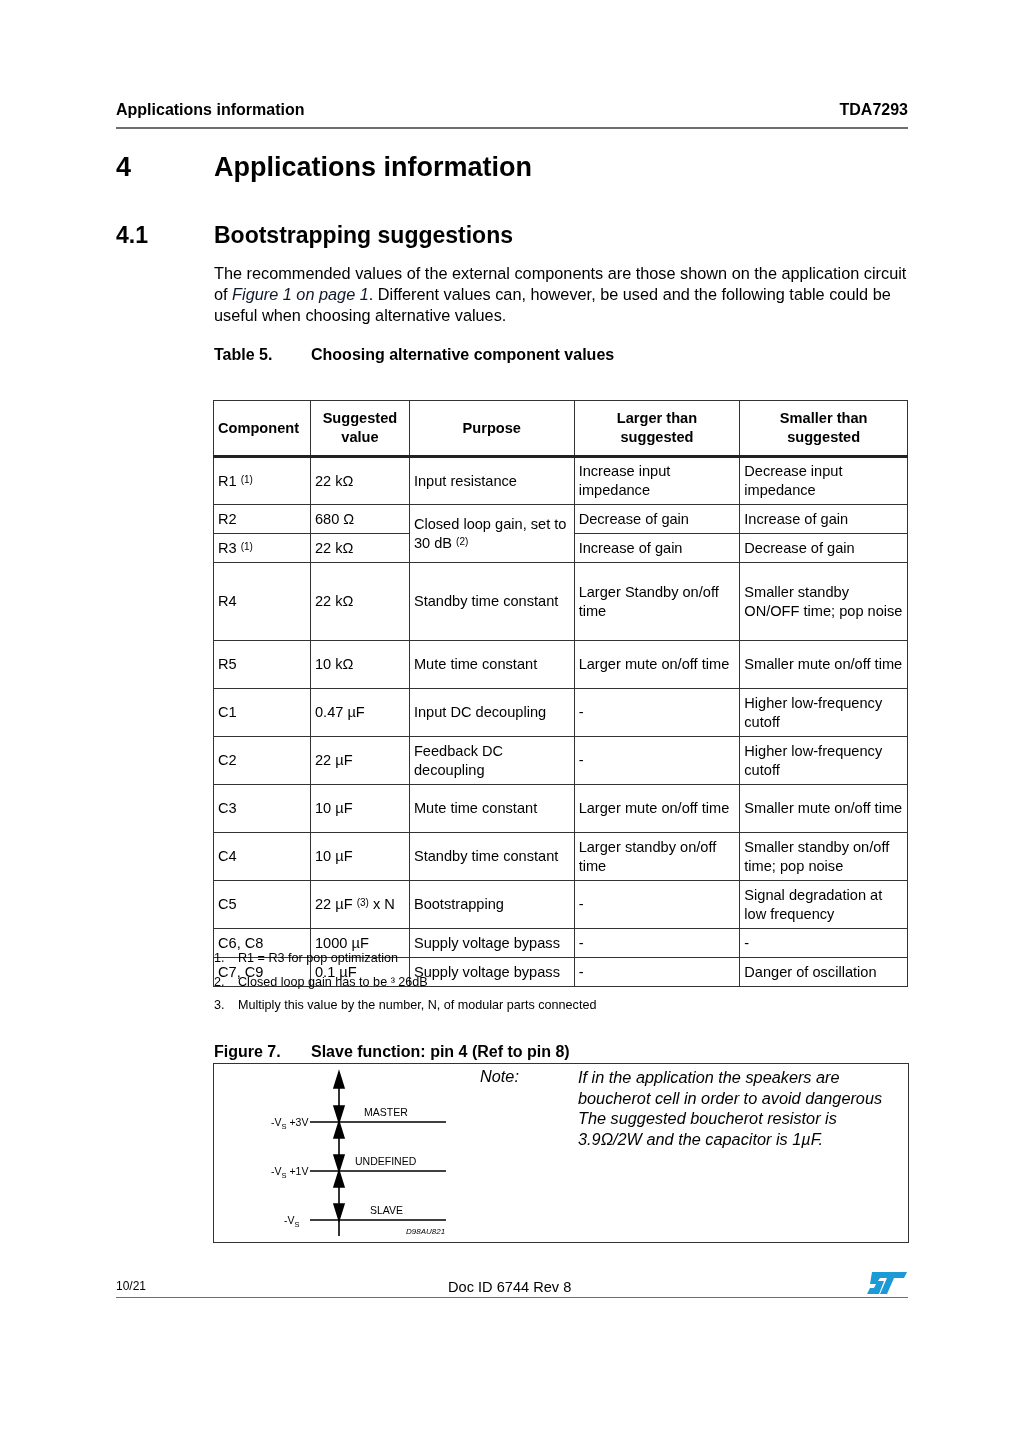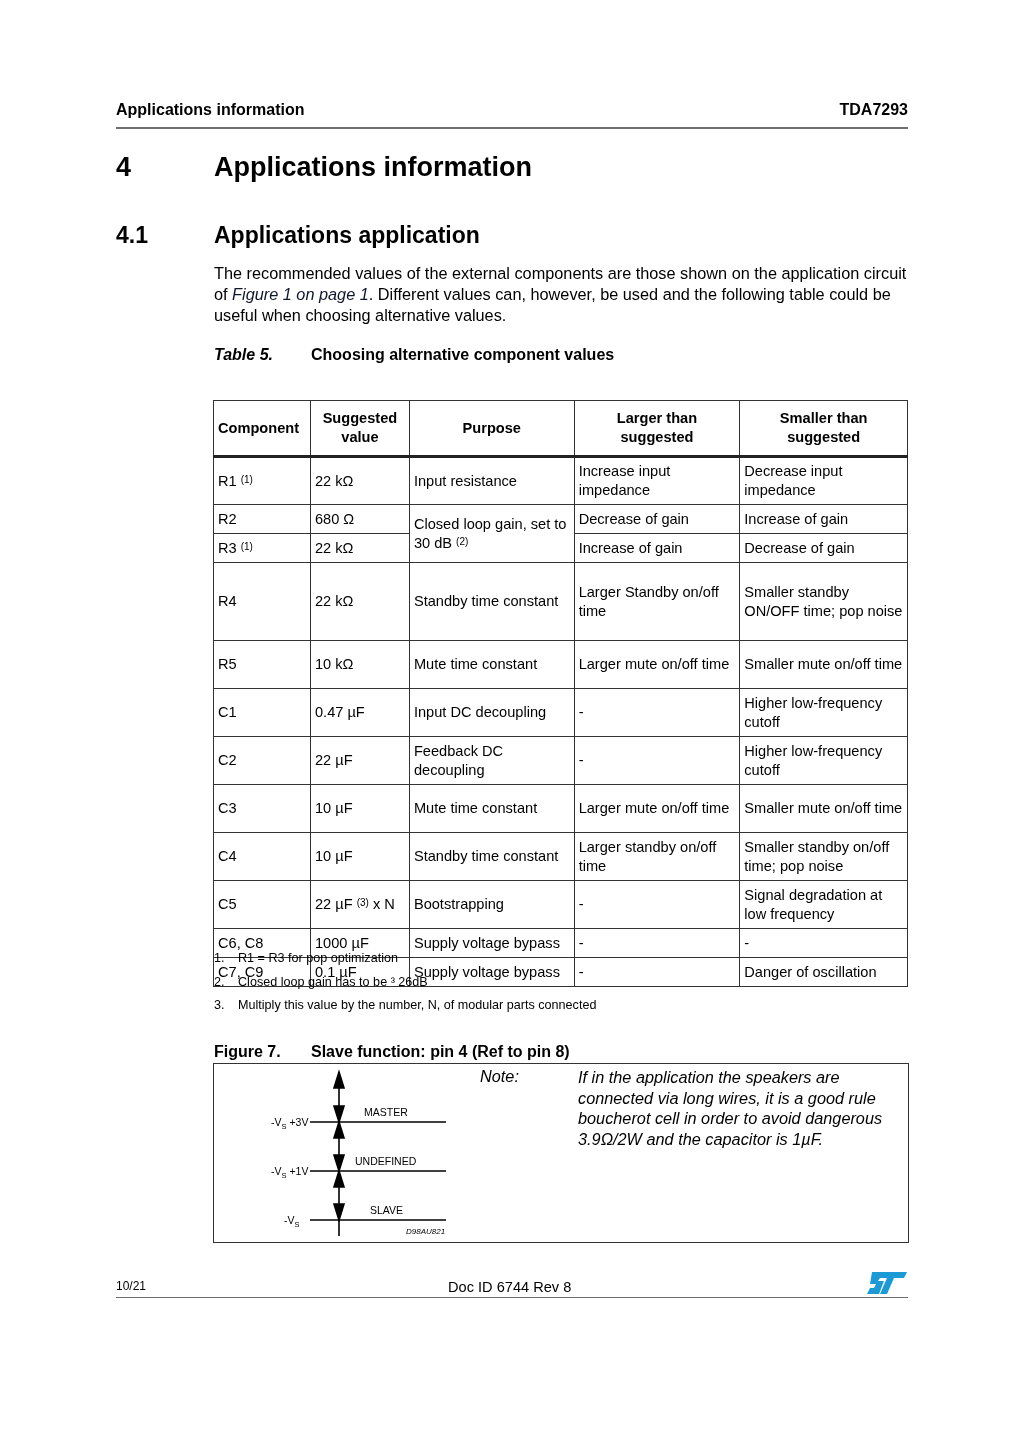--- a/index.html
+++ b/index.html
@@ -7,21 +7,21 @@
   .abs { position:absolute; }
   .hdr-left { left:116px; top:101px; font-size:16px; font-weight:bold; }
   .hdr-right { right:116px; top:101px; font-size:16px; font-weight:bold; }
   .hdr-rule { left:116px; top:127px; width:792px; height:2px; background:#6e6e6e; }
   .h1-num { left:116px; top:152px; font-size:27px; font-weight:bold; }
   .h1-text { left:214px; top:152px; font-size:27px; font-weight:bold; }
   .h2-num { left:116px; top:222px; font-size:23px; font-weight:bold; }
   .h2-text { left:214px; top:222px; font-size:23px; font-weight:bold; }
   .para { left:214px; top:263px; width:700px; font-size:16.3px; line-height:21px; }
   .para a { color:#0f172a; font-style:italic; text-decoration:none; }
-  .tcap-label { left:214px; top:346px; font-size:16px; font-weight:bold;font-style:italic; }
+  .tcap-label { left:214px; top:346px; font-size:16px; font-weight:bold; }
   .tcap-title { left:311px; top:346px; font-size:16px; font-weight:bold; }
   table.comp { position:absolute; left:213px; top:368px; width:695px; border-collapse:collapse; font-size:14.6px;margin-top:32px; }
   table.comp th, table.comp td { border:1px solid #333; padding:2px 4px; vertical-align:middle; line-height:19px; }
   table.comp th { font-weight:bold; text-align:center; height:50px; border-bottom:3px solid #222; }
   table.comp th.left { text-align:left; }
   table.comp td { text-align:left; }
   sup { font-size:10px; vertical-align:top; position:relative; top:-2px; }
   .fn { left:214px; font-size:12.6px; }
   .fn .n { display:inline-block; width:24px; }
   .fcap-label { left:214px; top:1043px; font-size:16px; font-weight:bold; }
@@ -37,21 +37,21 @@
 </head>
 <body>
 
 <div class="abs hdr-left">Applications information</div>
 <div class="abs hdr-right">TDA7293</div>
 <div class="abs hdr-rule"></div>
 
 <div class="abs h1-num">4</div>
 <div class="abs h1-text">Applications information</div>
 <div class="abs h2-num">4.1</div>
-<div class="abs h2-text">Applications application</div>
+<div class="abs h2-text">Bootstrapping suggestions</div>
 
 <div class="abs para"><span>The recommended values of the external components are those shown on the application circuit of </span><a href="#">Figure 1 on page 1</a><span>. Different values can, however, be used and the following table could be useful when choosing alternative values.</span></div>
 
 <div class="abs tcap-label">Table 5.</div>
 <div class="abs tcap-title">Choosing alternative component values</div>
 
 <table class="comp">
   <colgroup>
     <col style="width:97px">
       <col style="width:99px">
@@ -184,22 +184,22 @@
     <text x="57" y="62"><tspan>-V</tspan><tspan font-size="7.5" dy="3">S</tspan><tspan dy="-3"> +3V</tspan></text>
     <text x="57" y="111"><tspan>-V</tspan><tspan font-size="7.5" dy="3">S</tspan><tspan dy="-3"> +1V</tspan></text>
     <text x="70" y="160"><tspan>-V</tspan><tspan font-size="7.5" dy="3">S</tspan><tspan dy="-3"></tspan></text>
     <text x="192" y="170" font-size="8" font-style="italic">D98AU821</text>
   </g>
 </svg>
 
 <div class="abs note-label">Note:</div>
 <div class="abs note-text">
   <div>If in the application the speakers are</div>
-  <div>connected via long wires, it is a good rule</div>
   <div>boucherot cell in order to avoid dangerous</div>
+  <div>The suggested boucherot resistor is</div>
   <div>3.9Ω/2W and the capacitor is 1µF.</div>
 </div>
 
 <div class="abs footer-left">10/21</div>
 <div class="abs footer-center">Doc ID 6744 Rev 8</div>
 <div class="abs footer-rule"></div>
 <svg class="abs logo" width="42" height="26" viewBox="0 0 42 26">
   <path d="M6 2 H41 L38 8 H28 L21 24 H14 L21 8 H14 L12 11 H18 L13 24 H1 L4 18 H8 L10 14 H4 Z" fill="#1b9ad6"></path>
 </svg>
 

